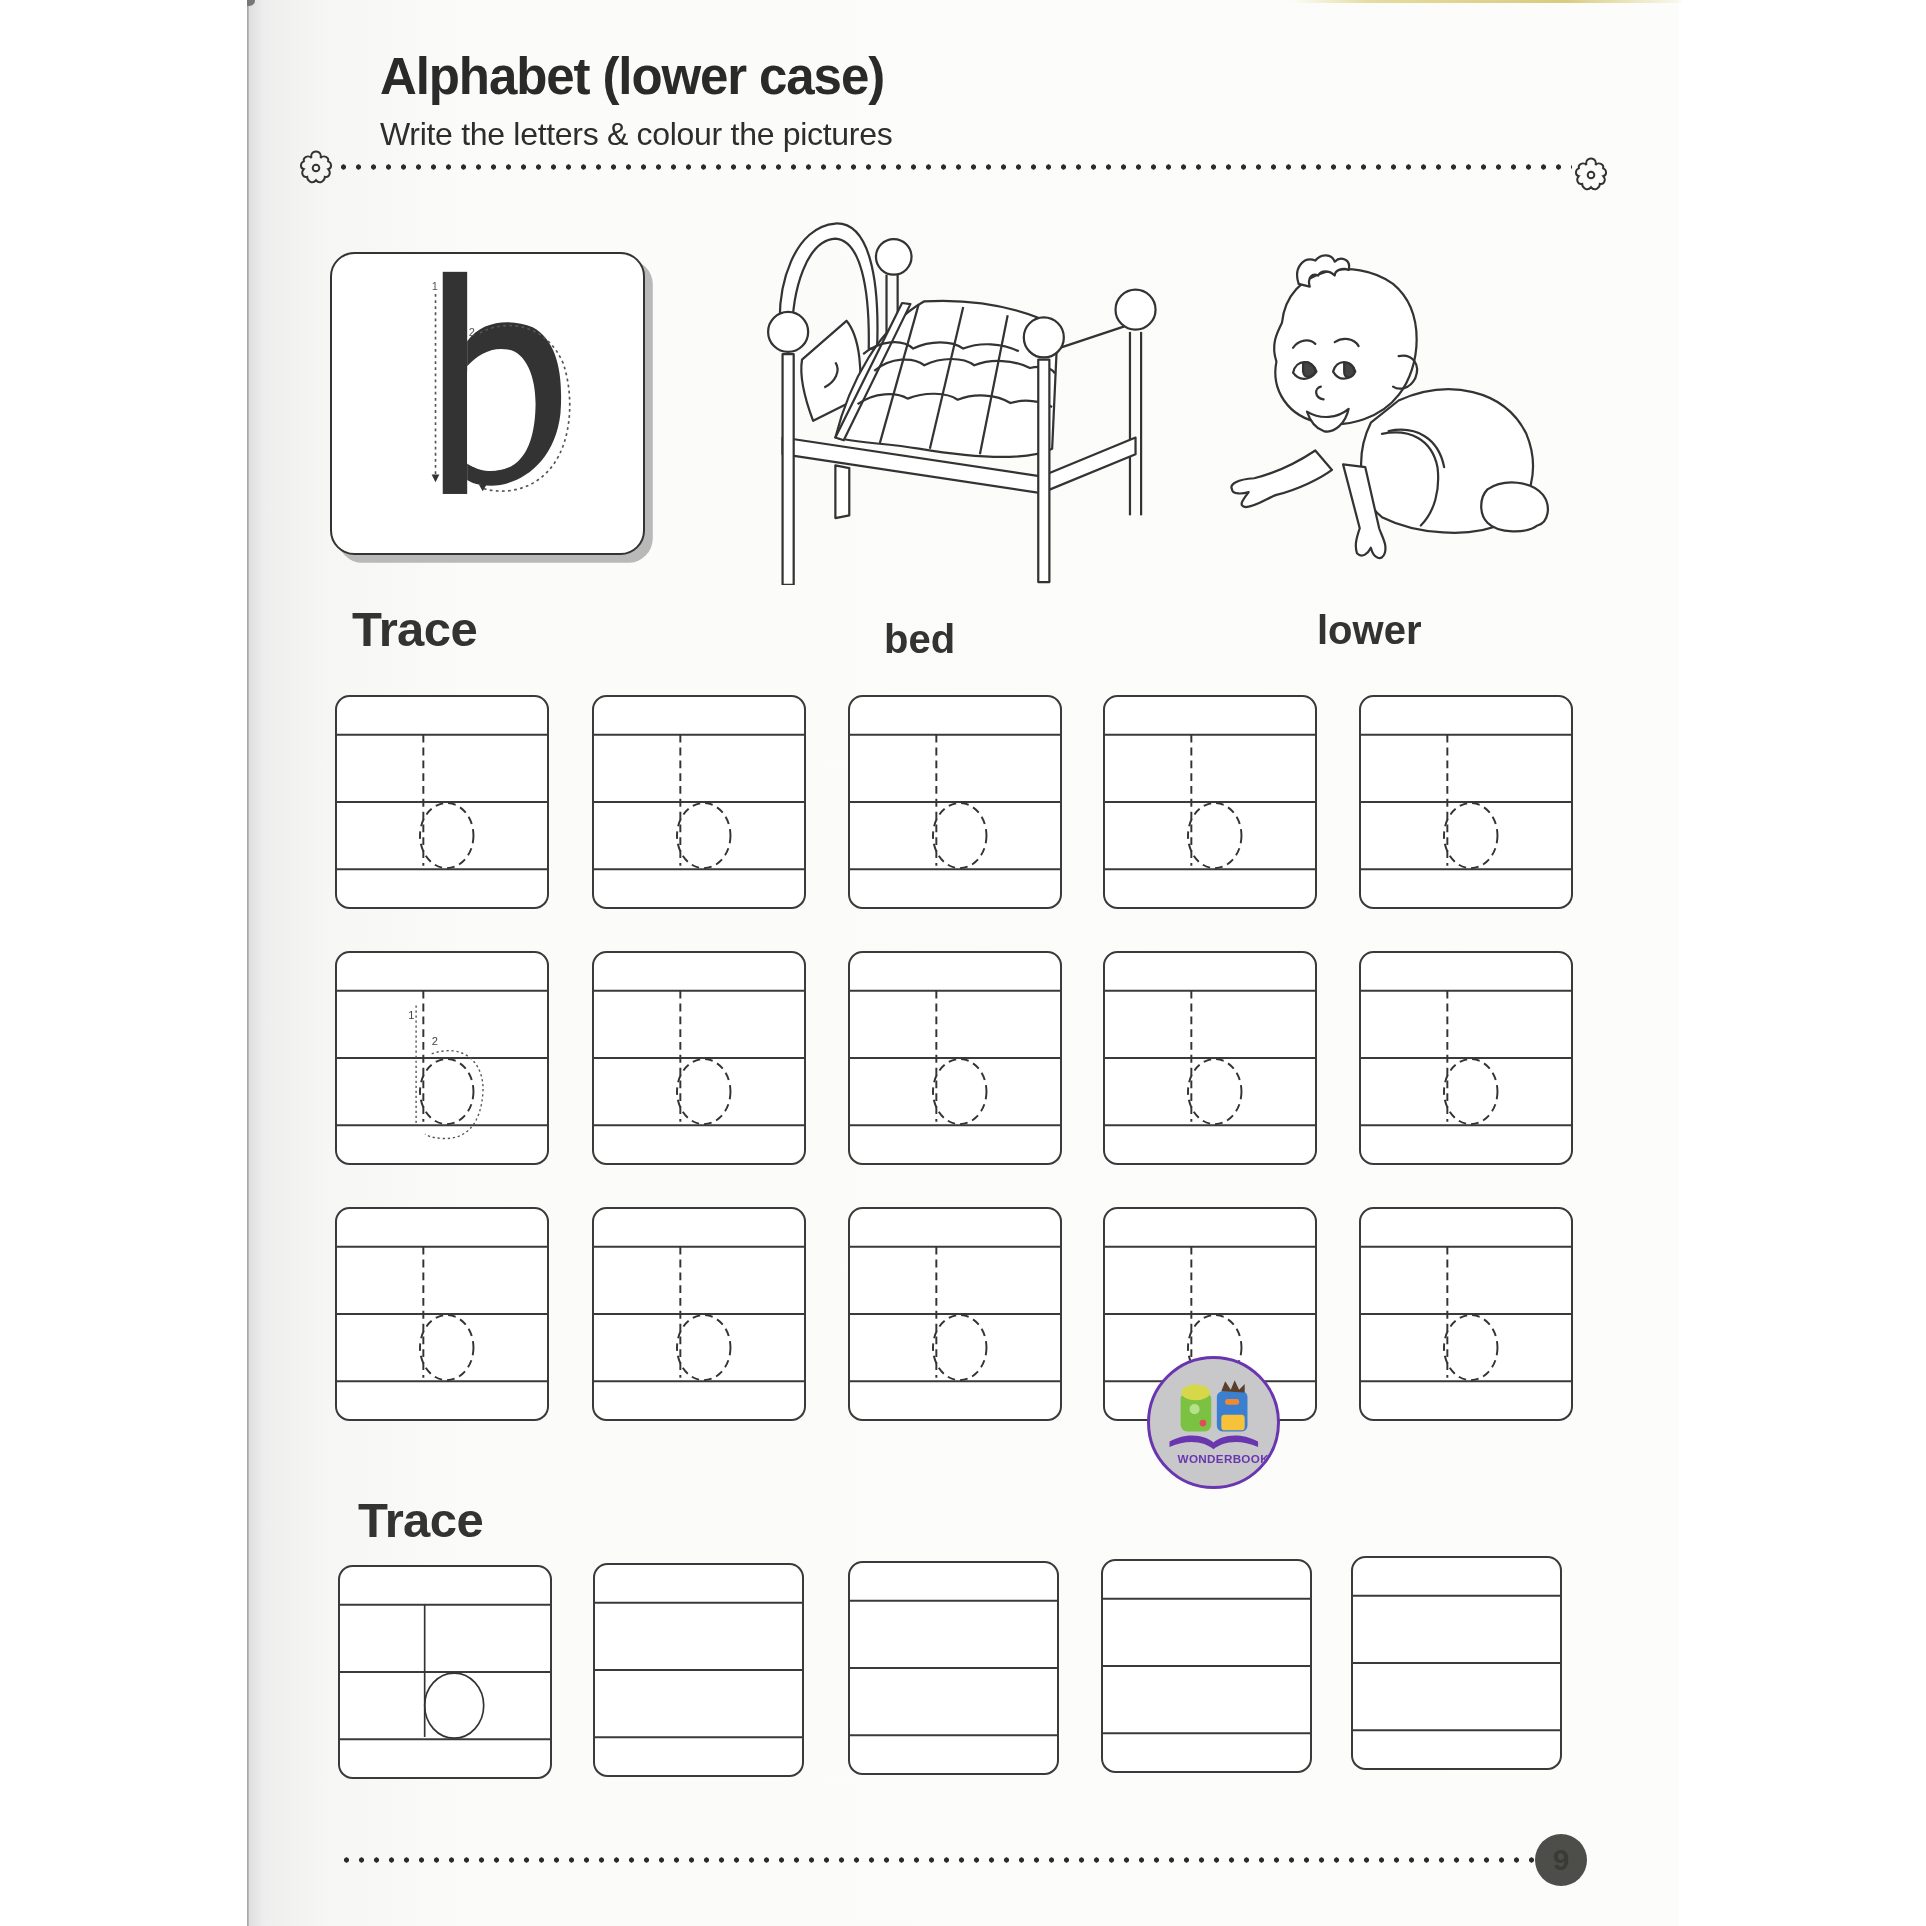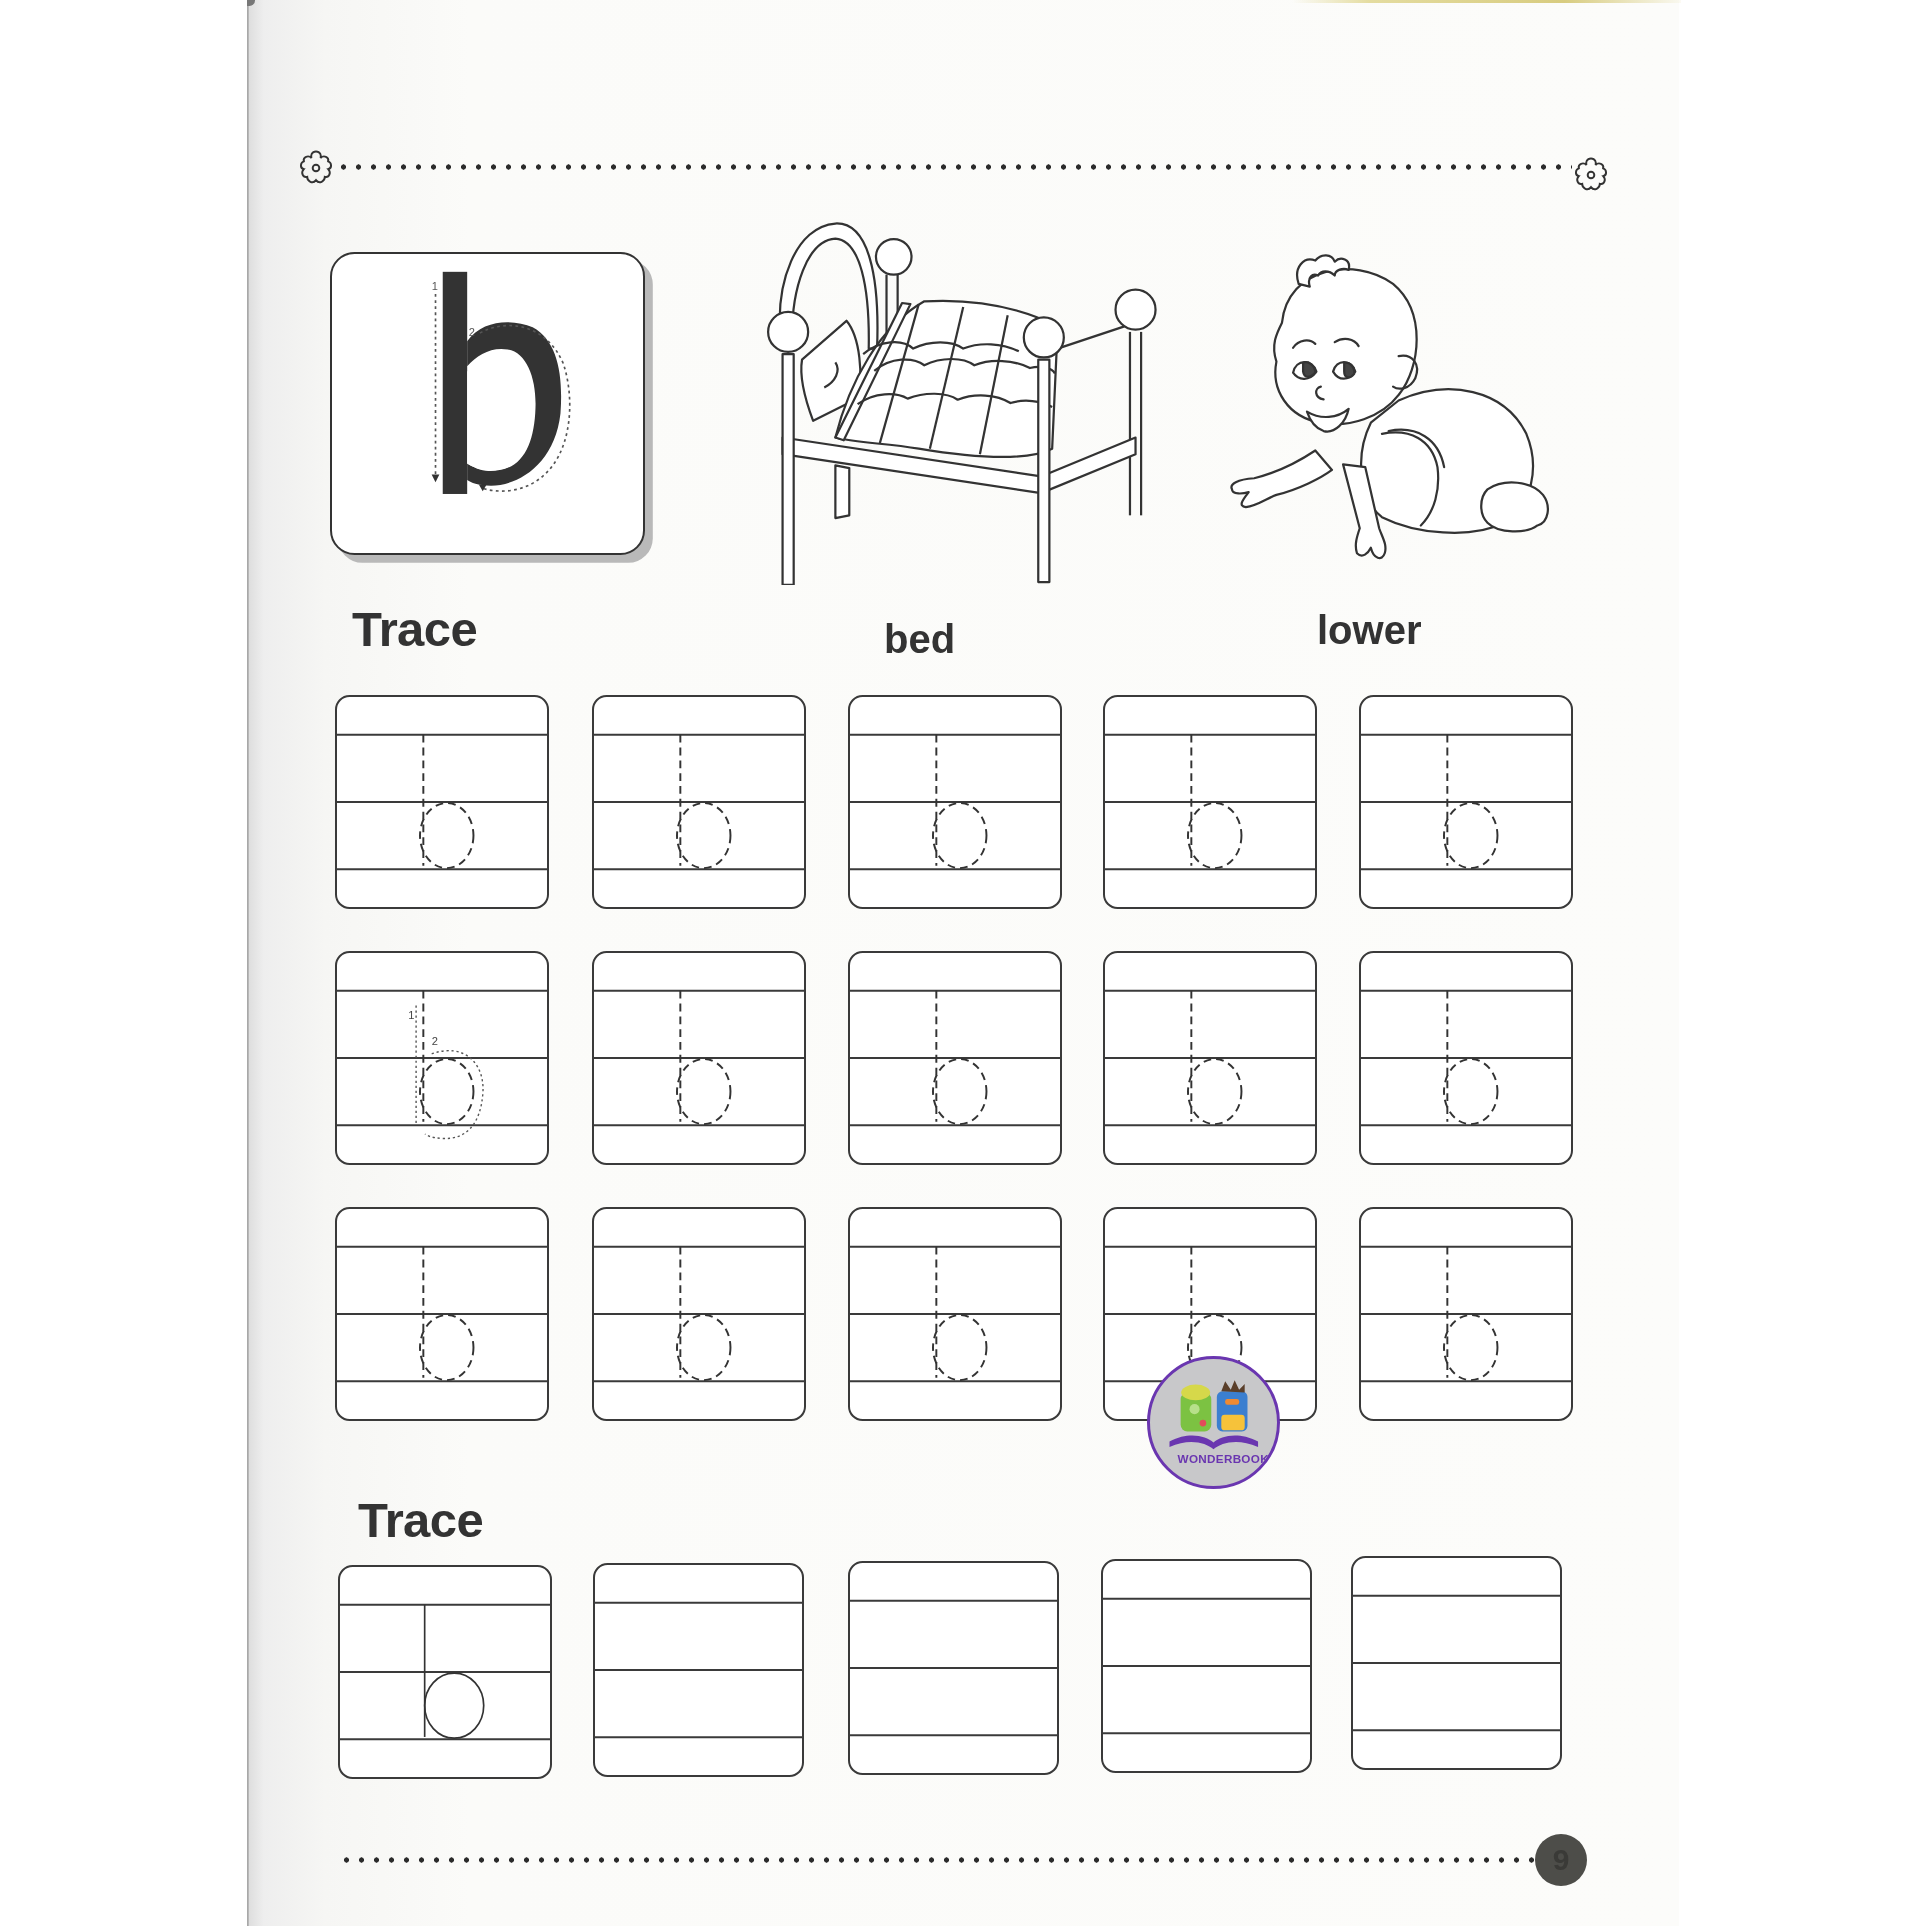--- a/index.html
+++ b/index.html
@@ -67,20 +67,22 @@
     font-size: 11.7px; font-weight: bold; color: #6a36b0; letter-spacing: 0.3px;
   }
 </style>
 </head>
 <body>
 
 <div class="page">
   <div class="top-corner"></div>
   <div class="top-strip"></div>
 
+  <div class="abs title">Alphabet (lower case)</div>
+  <div class="abs subtitle">Write the letters &amp; colour the pictures</div>
 
   <svg class="abs flower" style="left:48px; top:147px;" viewBox="0 0 76 76">
     <g fill="none" stroke="#333" stroke-width="3.5">
       <path d="M38 8 C46 8 48 16 46 20 C52 14 62 18 60 26 C66 28 68 38 60 40 C66 46 62 56 54 54 C54 62 44 68 38 60 C32 68 22 62 22 54 C14 56 10 46 16 40 C8 38 10 28 16 26 C14 18 24 14 30 20 C28 16 30 8 38 8 Z"></path>
       <circle cx="38" cy="38" r="6"></circle>
     </g>
   </svg>
   <div class="abs dotline" style="left:89px; top:164px; width:1236px;"></div>
   <svg class="abs flower" style="left:1323px; top:154px;" viewBox="0 0 76 76">
     <g fill="none" stroke="#333" stroke-width="3.5">

